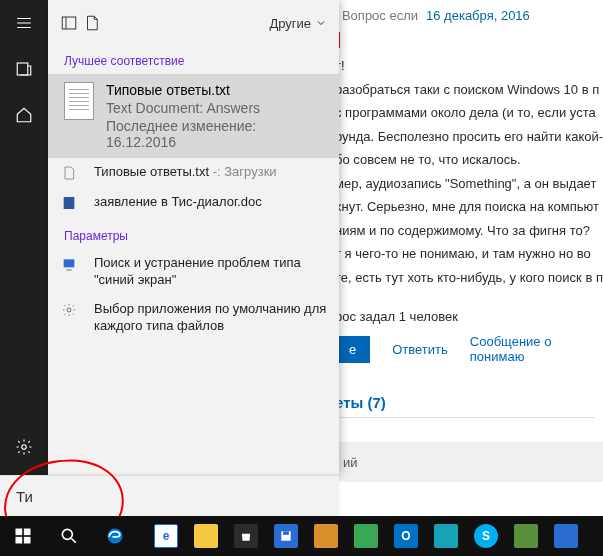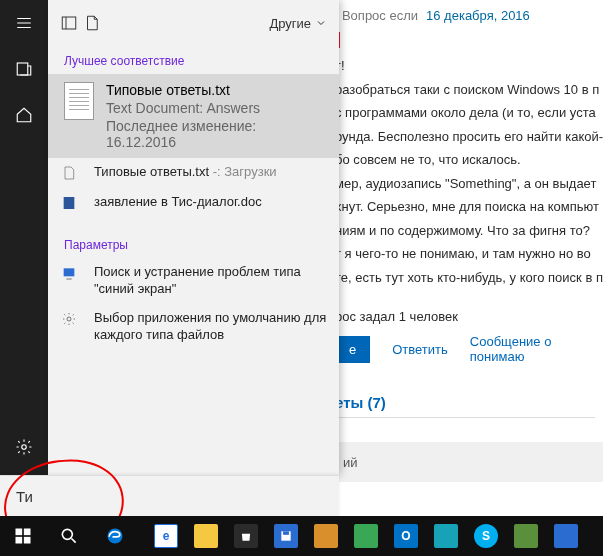--- a/index.html
+++ b/index.html
@@ -167,21 +167,21 @@
   </div>
   <div class="row">
     <span class="mini-ico">
         <svg viewBox="0 0 24 24">
           <rect x="4" y="3" width="16" height="18" fill="#2b579a"></rect>
         </svg>
       </span>
     <span>заявление в Тис-диалог.doc</span>
   </div>
 
-  <div class="cat" style="margin-top:12px">Параметры</div>
+  <div class="cat" style="margin-top:3px">Параметры</div>
   <div class="row">
     <span class="mini-ico">
         <svg viewBox="0 0 24 24">
           <rect x="4" y="5" width="16" height="12" fill="#2b6cd1"></rect>
           <path d="M8 21h8" stroke="#333"></path>
         </svg>
       </span>
     <span class="wrap">Поиск и устранение проблем типа "синий экран"</span>
   </div>
   <div class="row">

